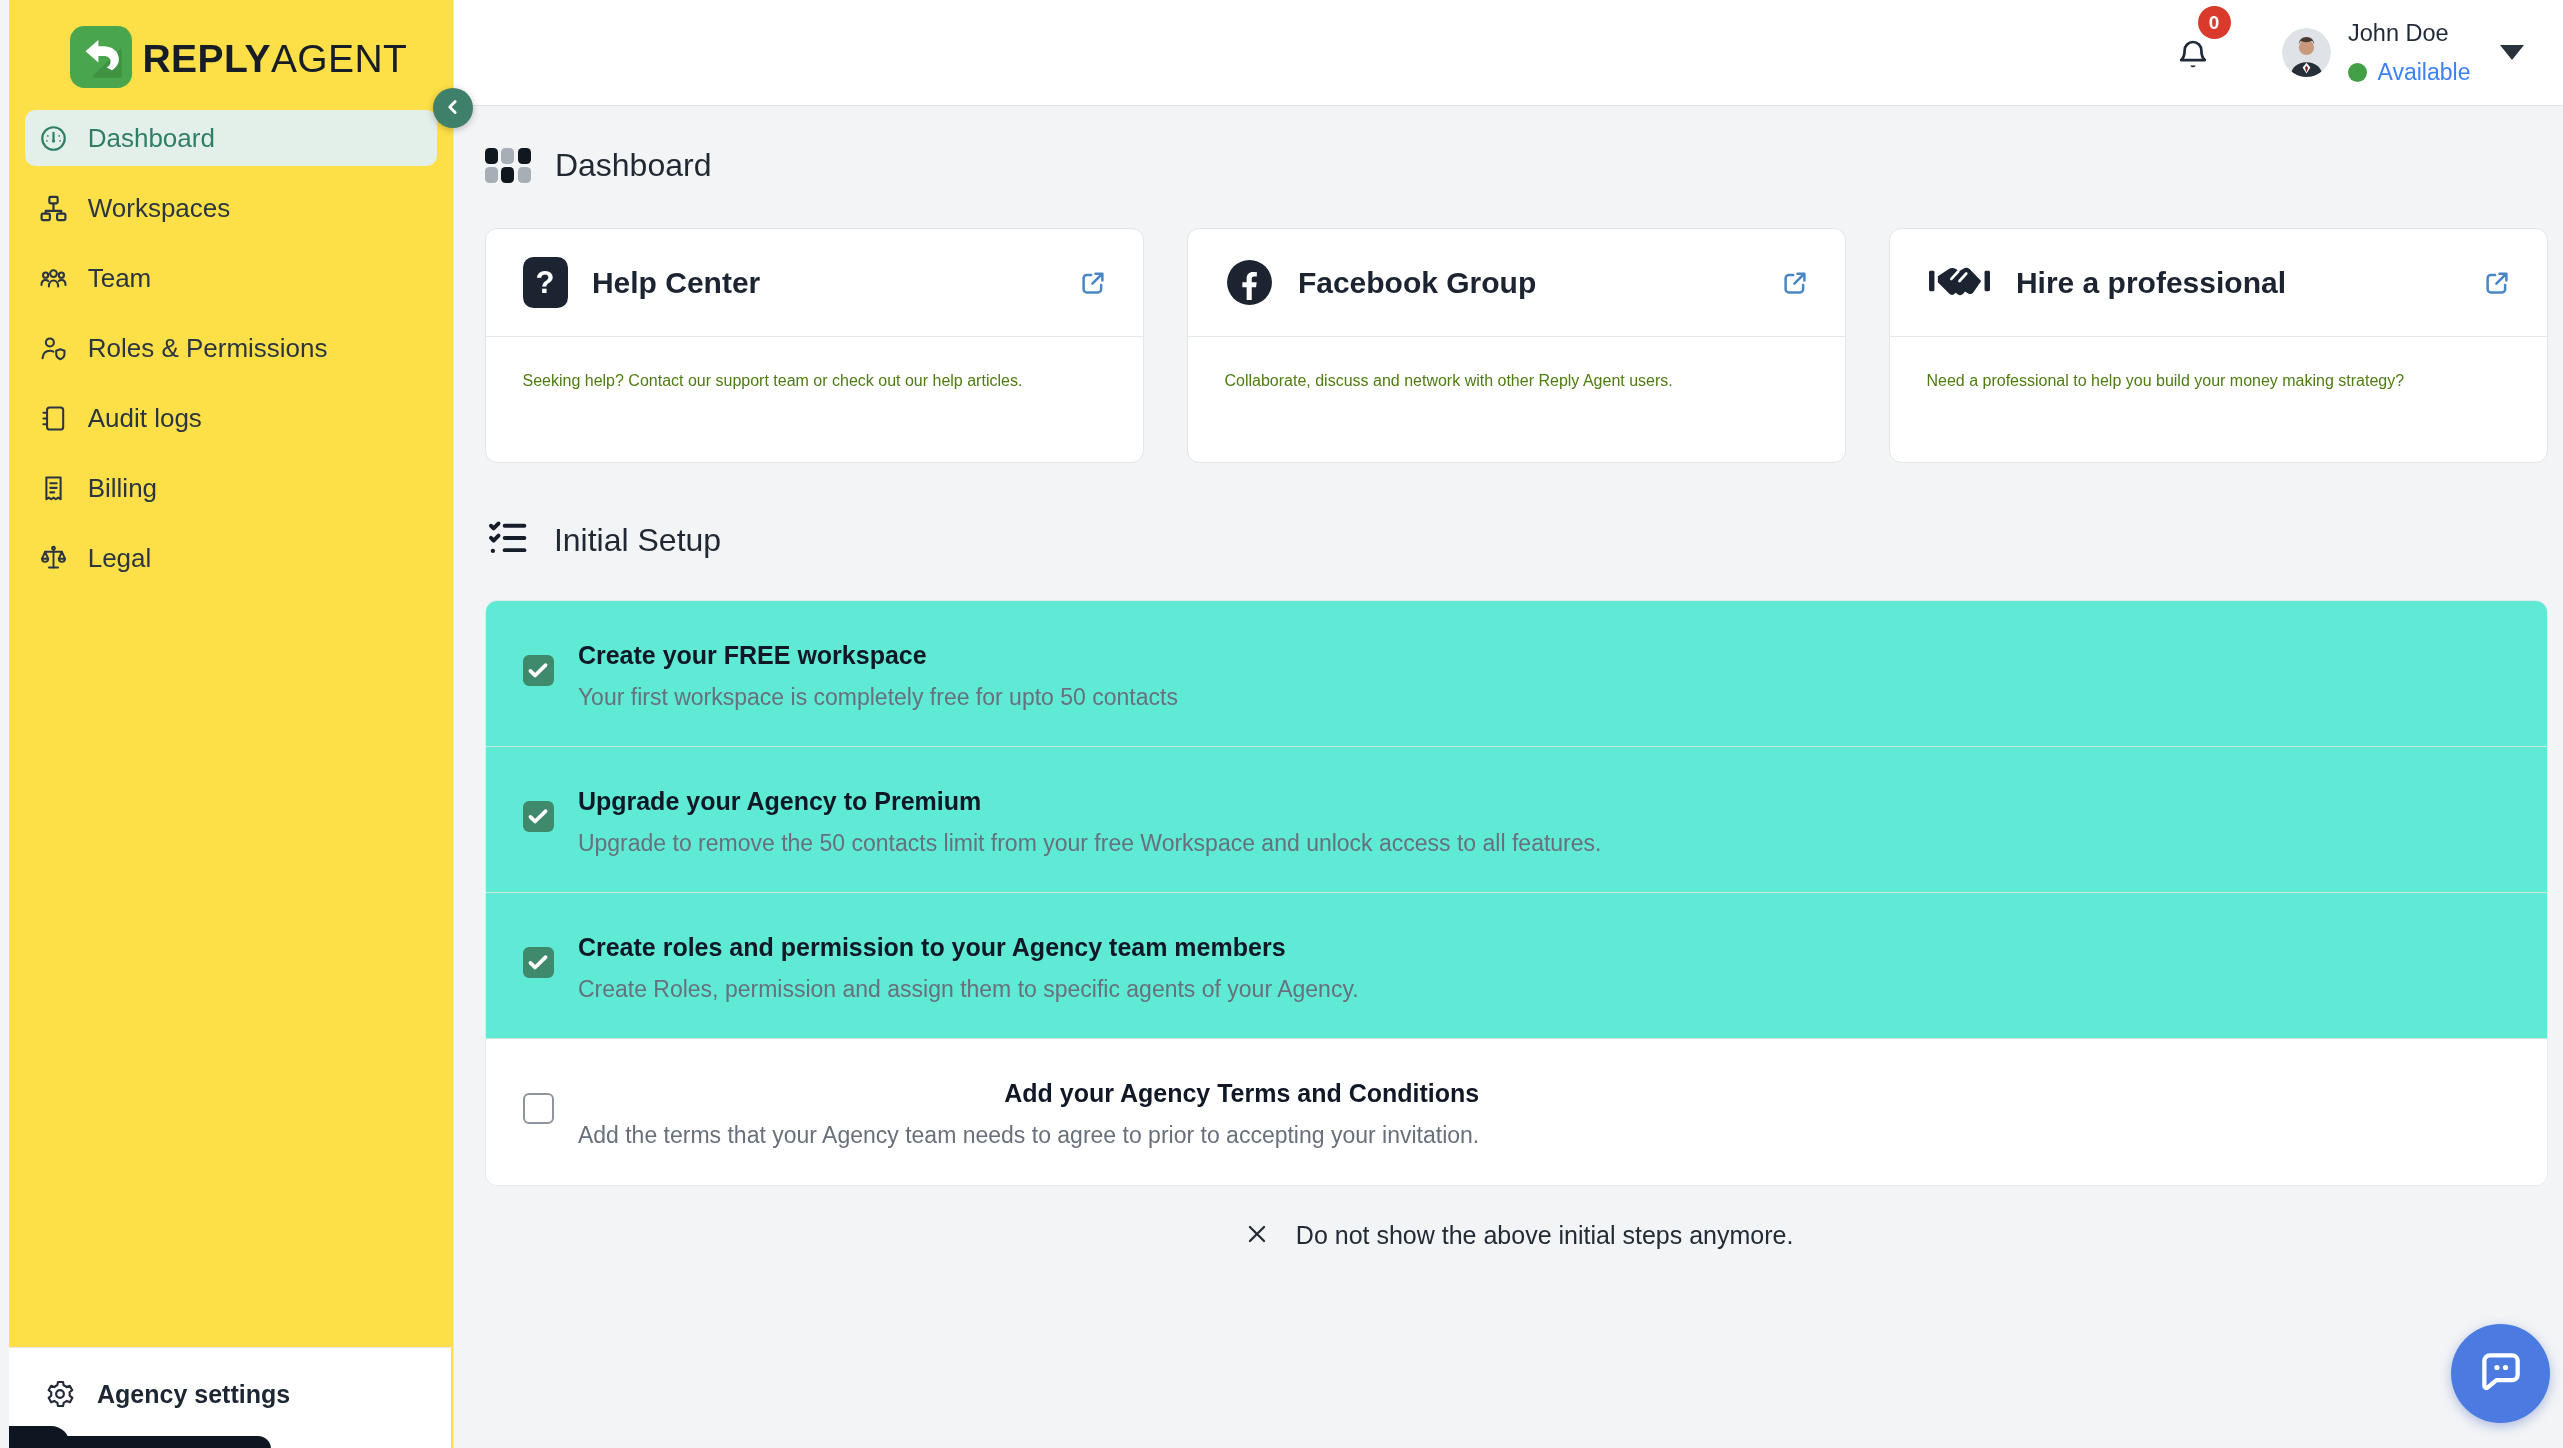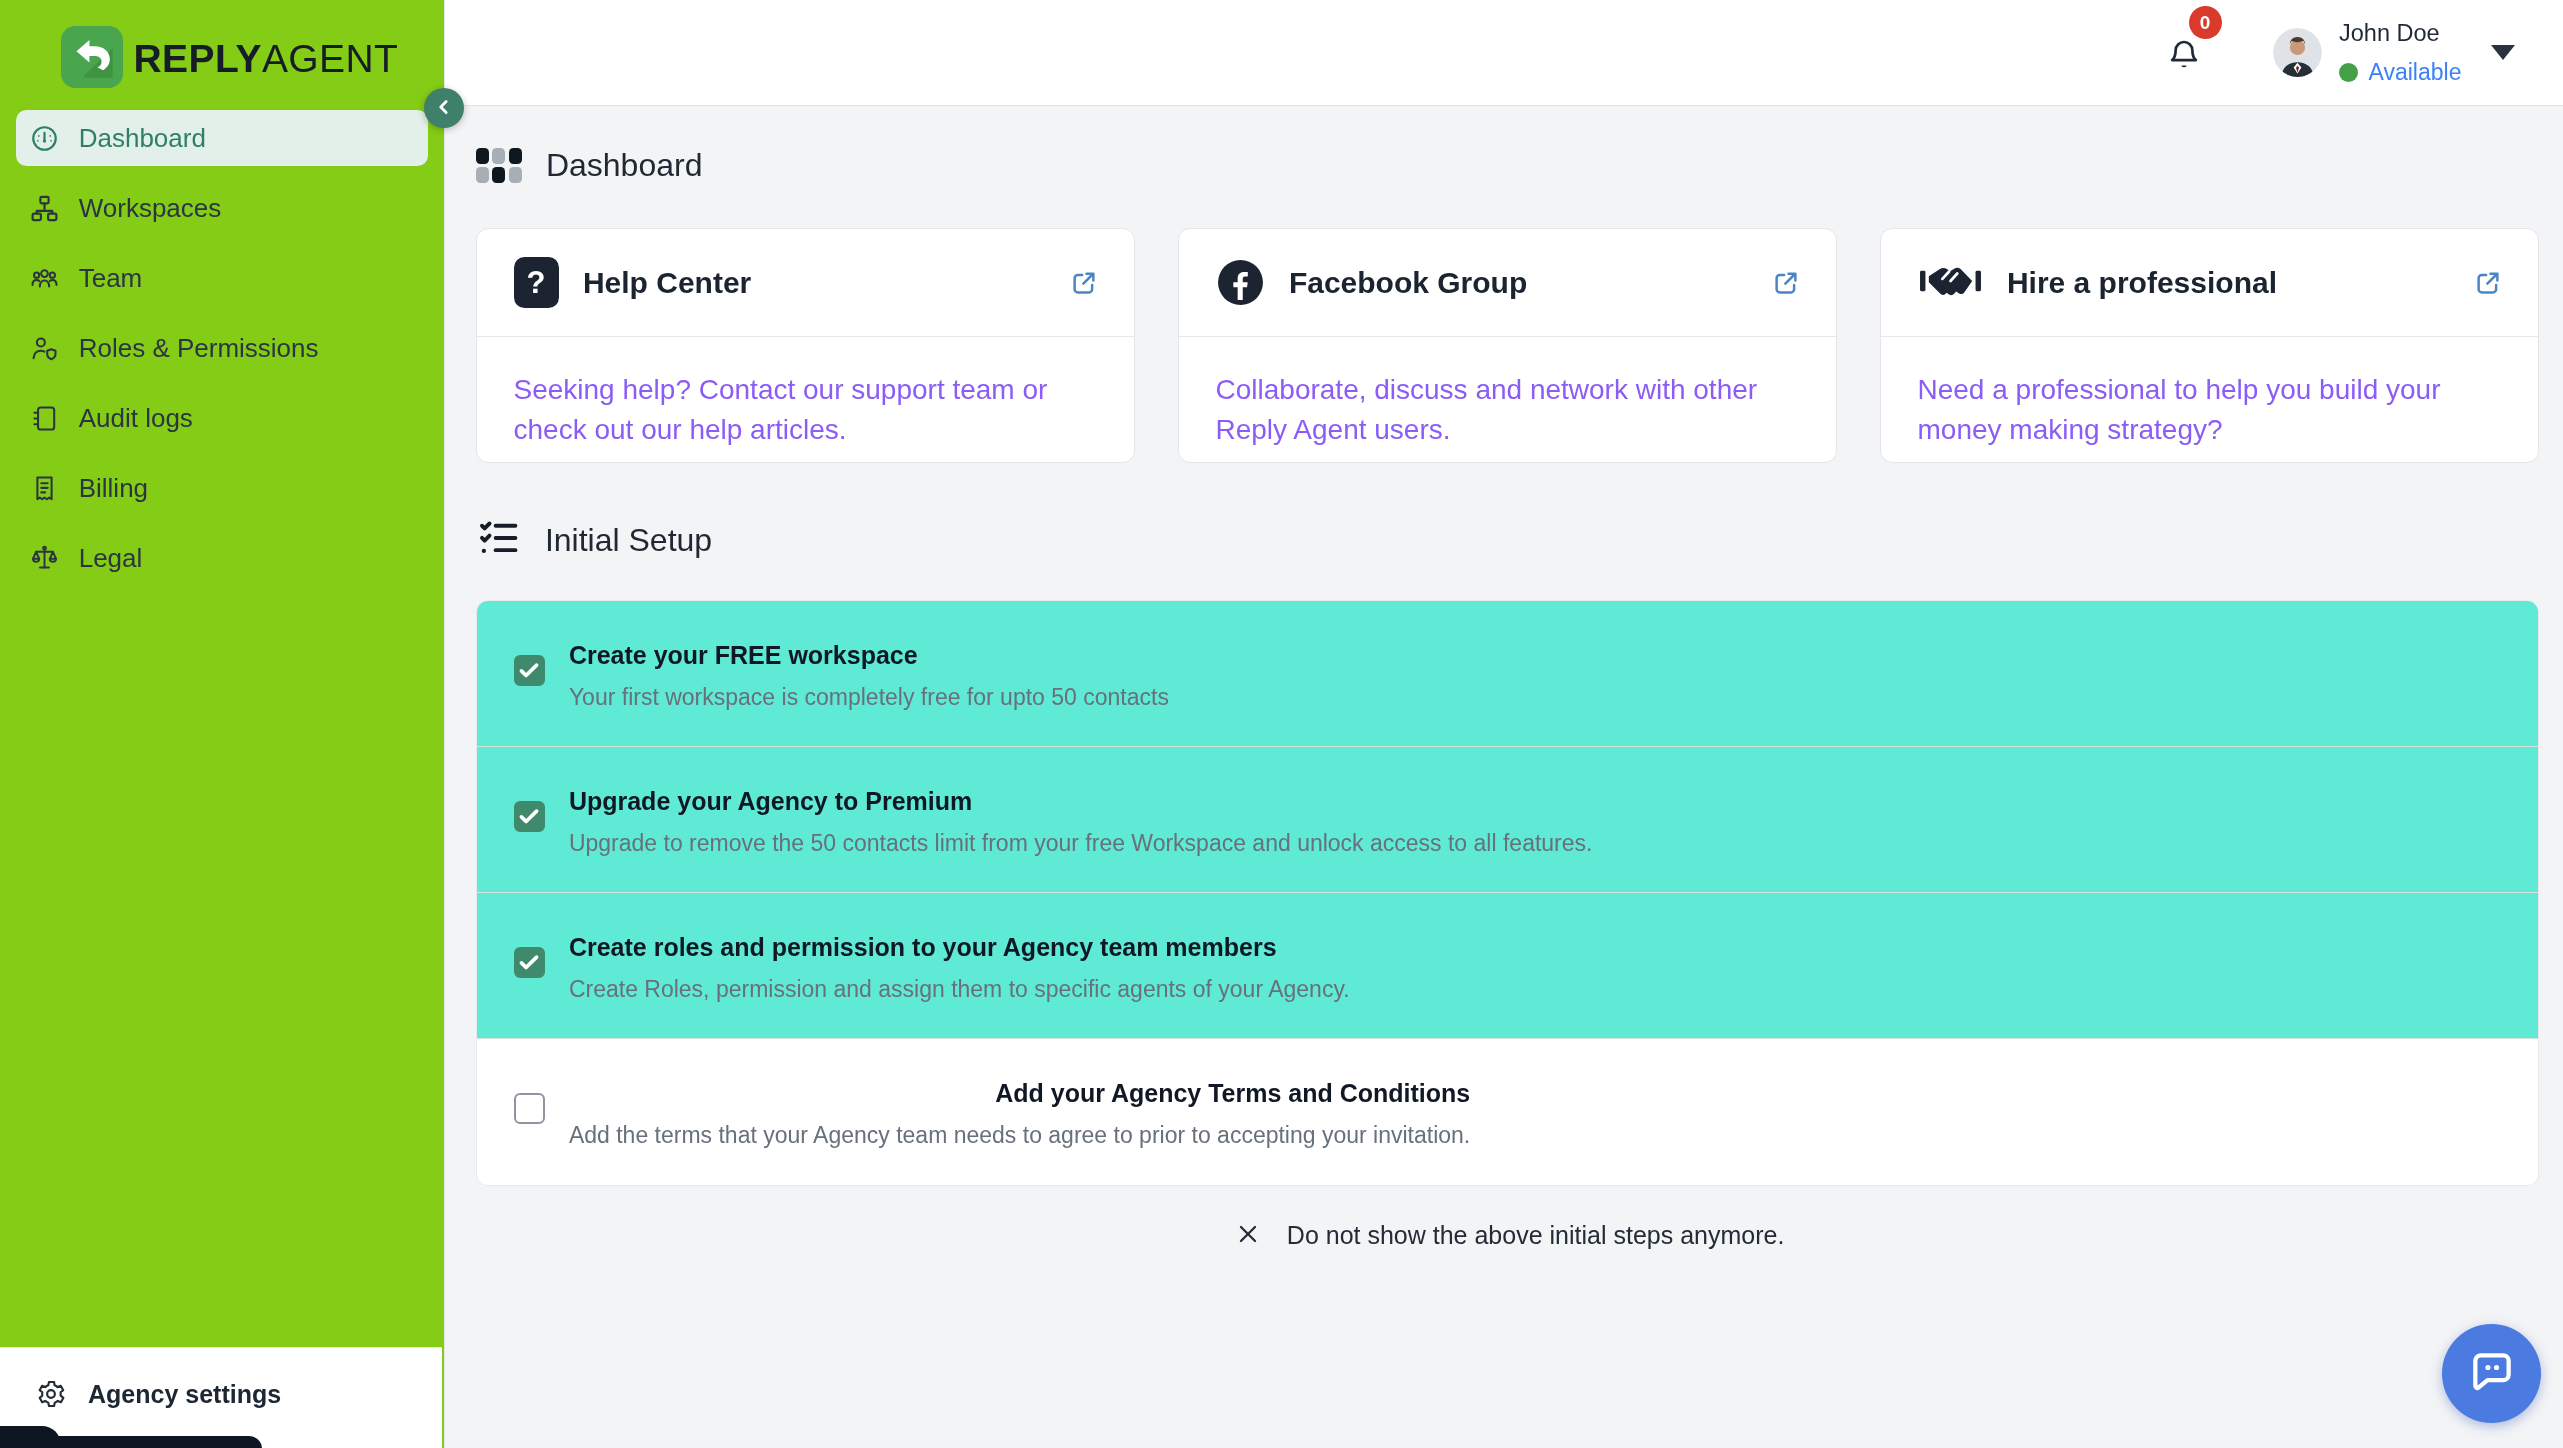--- a/index.html
+++ b/index.html
@@ -1,20 +1,20 @@
 <!DOCTYPE html>
 <html style="font-size:14px"><head>
 <meta charset="utf-8">
 <style>
   * { margin:0; padding:0; box-sizing:border-box; }
   html,body { width:2563px; height:1449px; font-family:"Liberation Sans", sans-serif; background:#f3f4f6; overflow:hidden; }
   .app { position:relative; width:2563px; height:1449px; display:flex; }
 
   
-  .sidebar { position:relative; width:445px; height:100%; background:#84cc16; border-right:1.7px solid #e3e5e9; flex:0 0 445px; z-index:5; }
+  .sidebar { position:relative; width:445px; height:100%; background:#fde047; border-right:1.7px solid #e3e5e9; flex:0 0 445px; z-index:5;margin-left:9px; }
   .logo-row { display:flex; align-items:center; gap:10.5px; padding:26px 0 0 61px; cursor:pointer; }
   .logo-text { font-size:39px; color:#171d26; letter-spacing:0.4px; }
   .logo-text .b { font-weight:800; }
   .logo-text .l { font-weight:300; }
   .collapse-btn { position:absolute; top:88px; right:-20px; width:40px; height:40px; border-radius:50%; background:#3e8069; border:none; display:flex; align-items:center; justify-content:center; box-shadow:0 1.7px 7px rgba(0,0,0,.25); cursor:pointer; z-index:9; }
   .nav { padding:19px 15.7px 0 15.7px; }
   .nav-item { display:flex; align-items:center; gap:19px; height:56px; margin-bottom:14px; padding-left:13px; border-radius:10.5px; color:#2b3542; cursor:pointer; }
   .nav-item .nav-ico { width:31px; height:31px; display:flex; align-items:center; justify-content:center; color:#2b3542; }
   .nav-item .nav-ico svg { width:31px; height:31px; }
   .nav-label { font-size:26px; font-weight:500; }
@@ -50,21 +50,21 @@
 
   
   .cards { display:flex; gap:43px; margin-top:28px; }
   .card { width:659px; height:235px; background:#fff; border:1.7px solid #e3e5e9; border-radius:12.2px; overflow:hidden; cursor:pointer; }
   .card-head { height:108px; display:flex; align-items:center; padding:0 35px 0 37px; border-bottom:1.7px solid #e6e8ec; }
   .card-glyph { display:flex; align-items:center; justify-content:center; flex:0 0 auto; }
   .glyph-help { width:45px; height:51px; border-radius:10.5px; background:#1b2430; color:#fff; font-size:31px; font-weight:700; }
   .card-title { font-size:30px; font-weight:700; color:#1b2430; margin-left:24.4px; }
   .card-ext { margin-left:auto; width:30px; height:30px; }
   .card-ext svg { width:30px; height:30px; }
-  .card-body { padding:33px 42px 0 37px; font-size:28px; line-height:1.42; color:#8b5cf6; }
+  .card-body { padding:33px 42px 0 37px; font-size:16px; line-height:1.42; color:#4d7c0f; }
 
   
   .checklist { margin-top:24.4px; border-radius:12.2px; overflow:hidden; border:0.9px solid #e7e9ec; }
   .check-row { display:flex; align-items:flex-start; min-height:146px; padding:40px 35px 0 37px; background:#ffffff; border-bottom:1.7px solid #e7e9ec; cursor:pointer; }
   .check-row:last-child { border-bottom:none;text-align:right; }
   .check-row.checked { background:#5eead4; border-bottom-color:#d3e4da; }
   .checkbox { width:31px; height:31px; border-radius:6.1px; margin-top:14px; flex:0 0 31px; background:#fff; border:2.6px solid #8e959e; }
   .check-row.checked .checkbox { background:#3f8a6d; border-color:#3f8a6d; display:flex; align-items:center; justify-content:center; }
   .checkbox svg { width:26px; height:26px; }
   .check-texts { margin-left:24.4px; }

